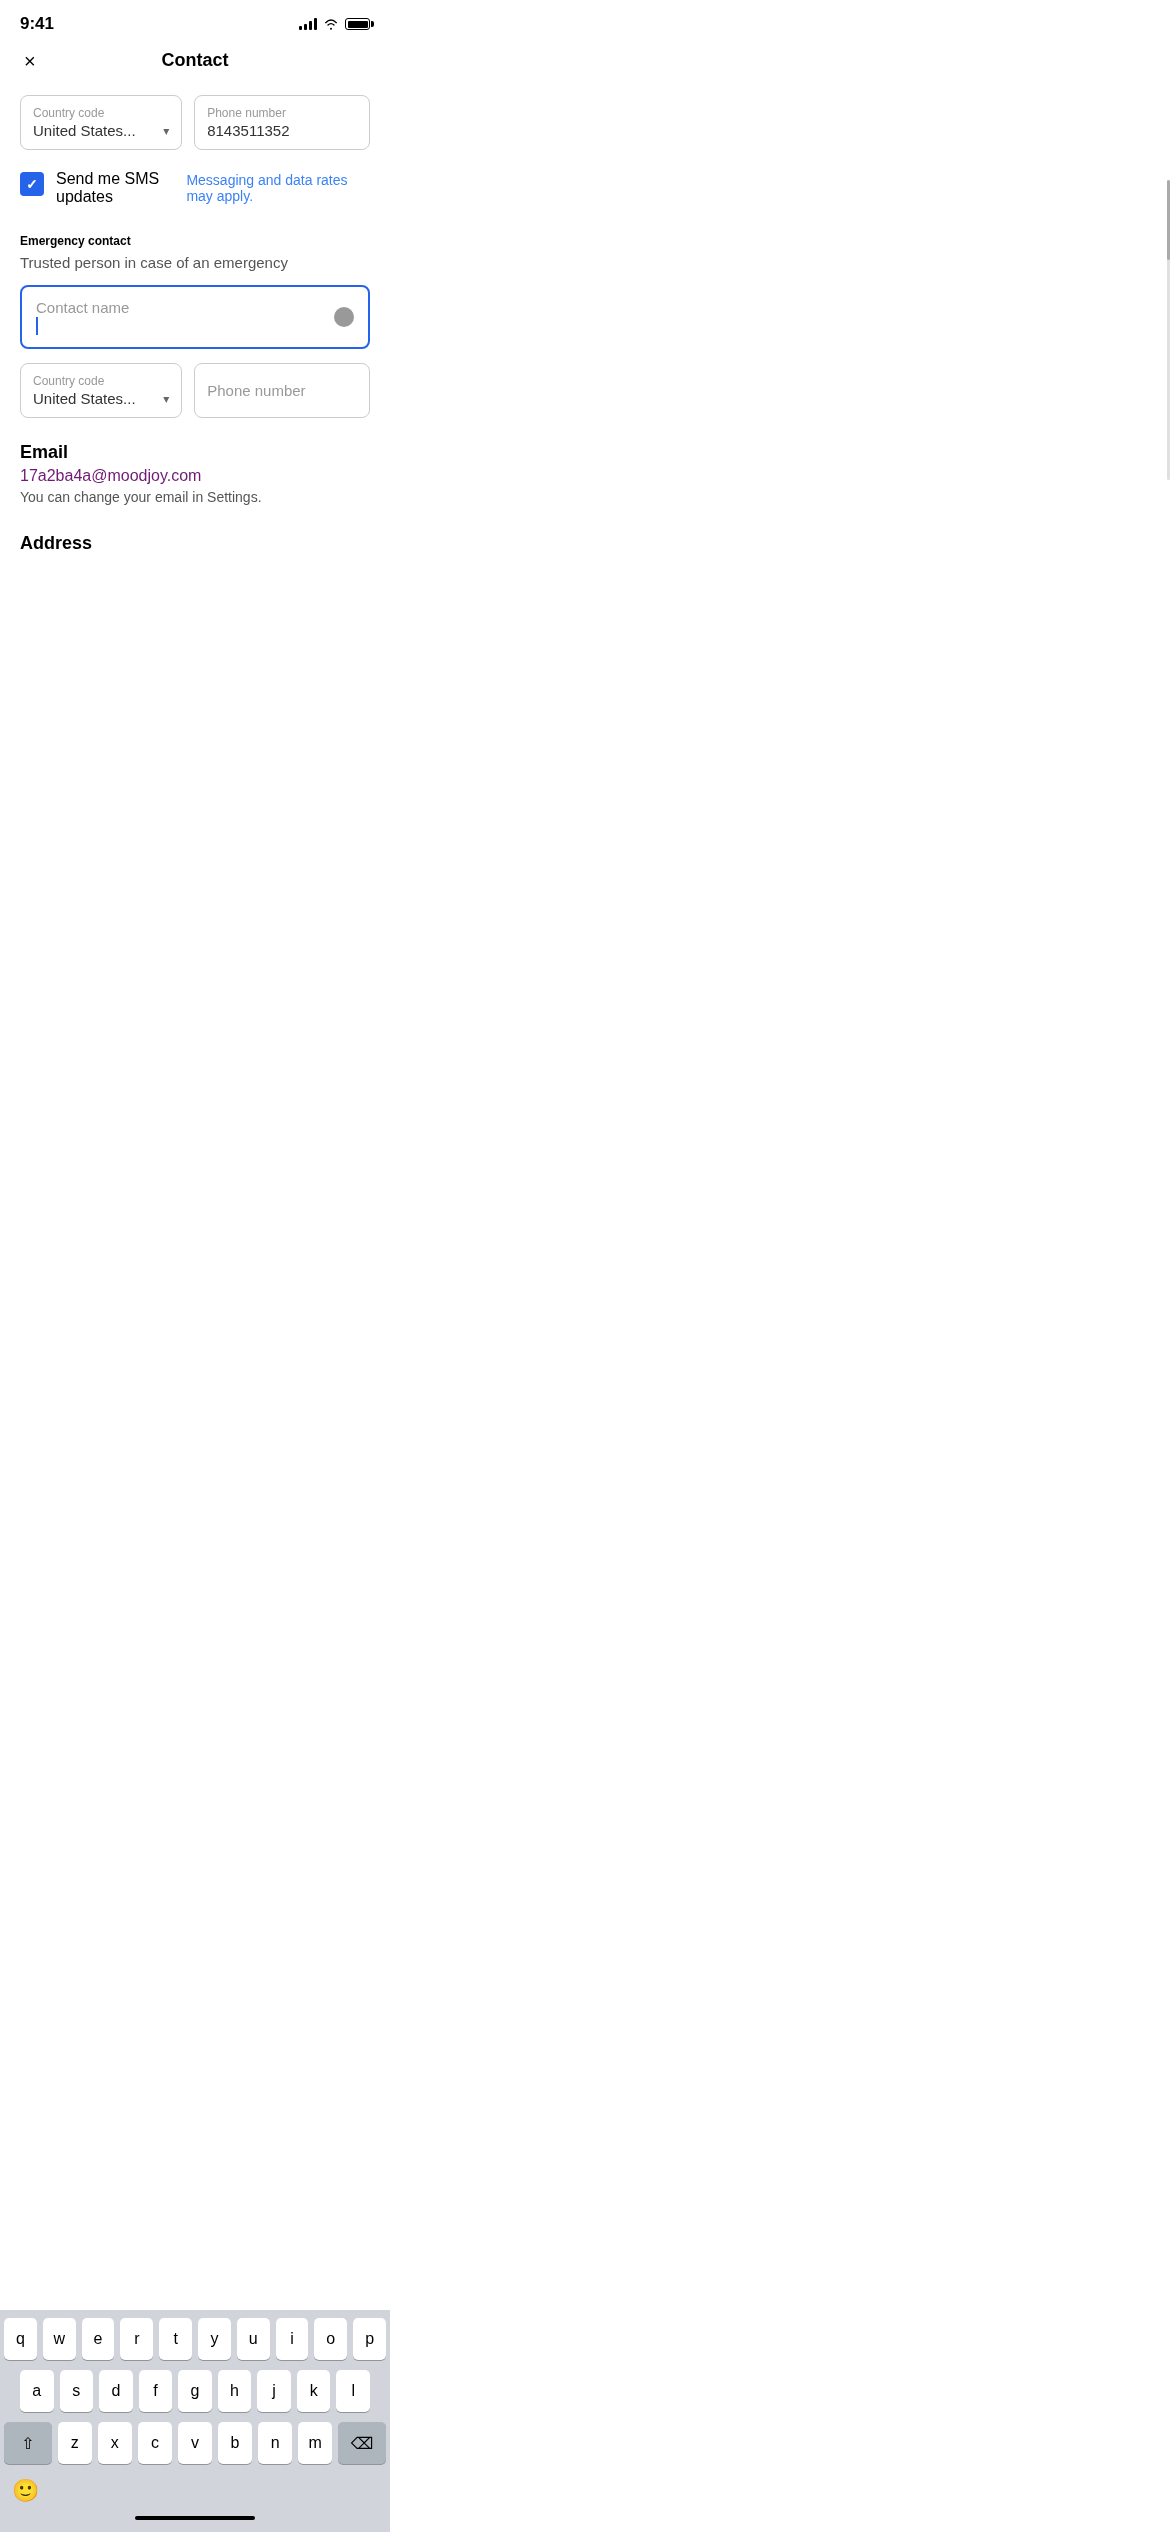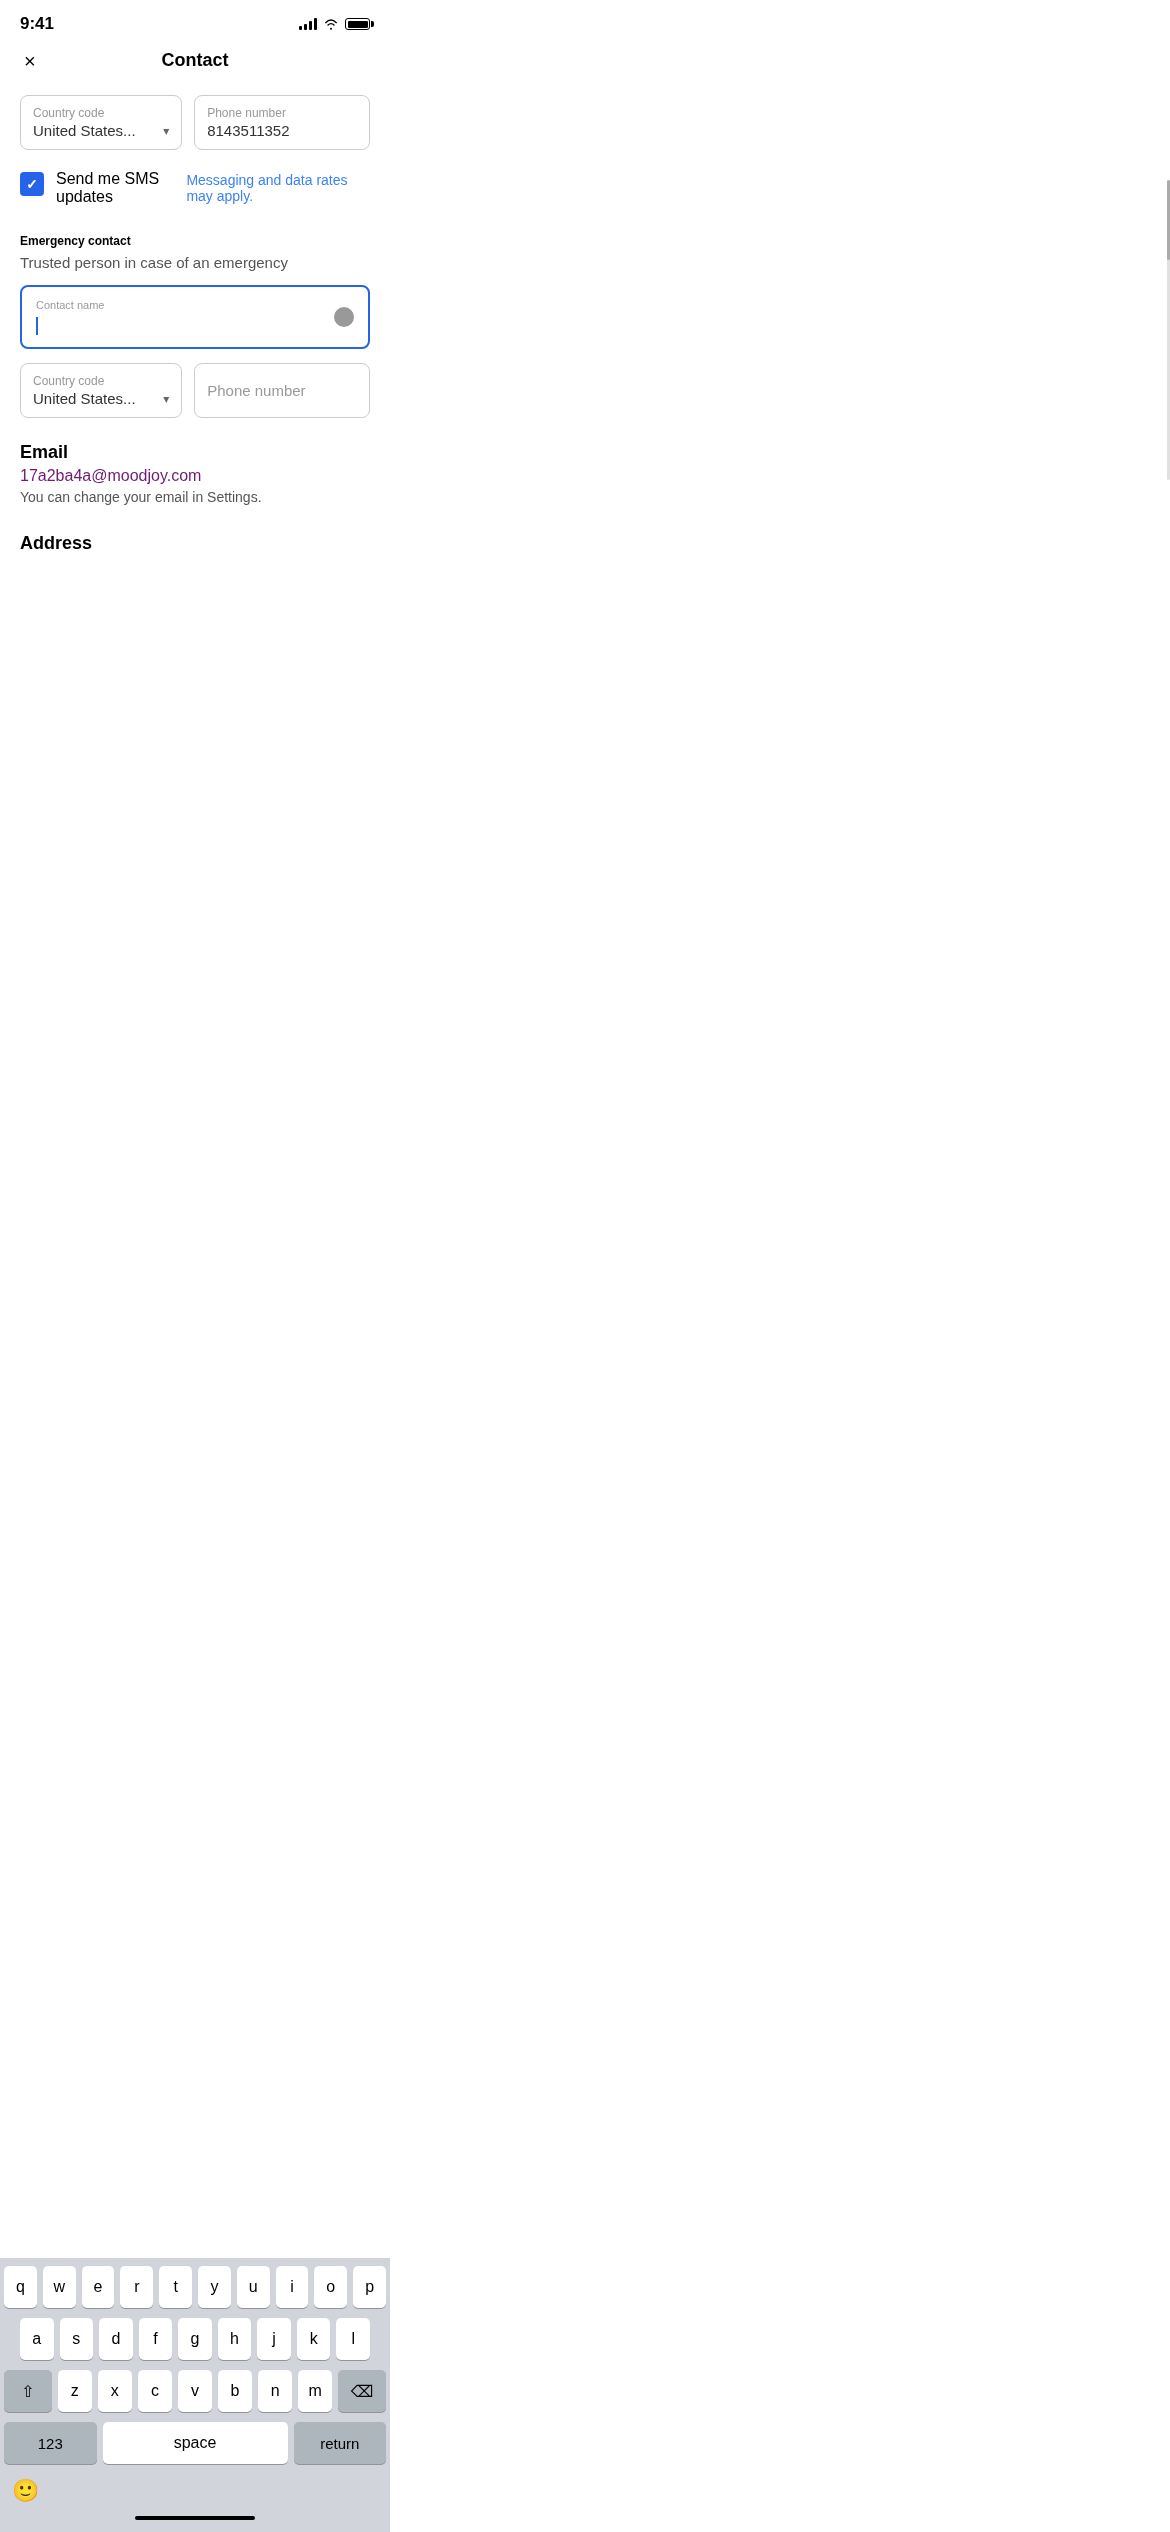--- a/index.html
+++ b/index.html
@@ -240,21 +240,21 @@
       color: #000;
       background: #fff;
       margin-bottom: 14px;
       position: relative;
       display: flex;
       align-items: center;
       min-height: 64px;
     }
     .contact-name-placeholder {
       color: #999;
-      font-size: 11px;
+      font-size: 15px;
       position: absolute;
       top: 12px;
       left: 14px;
     }
     .contact-name-cursor {
       position: absolute;
       left: 14px;
       bottom: 12px;
       width: 2px;
       height: 18px;
@@ -543,25 +543,20 @@
     <div class="key">z</div>
     <div class="key">x</div>
     <div class="key">c</div>
     <div class="key">v</div>
     <div class="key">b</div>
     <div class="key">n</div>
     <div class="key">m</div>
     <div class="key key-backspace key-dark" style="font-size:16px;">⌫</div>
   </div>
 
-  <div class="keyboard-row">
-    <div class="key key-123 key-dark">123</div>
-    <div class="key key-space">space</div>
-    <div class="key key-return key-dark">return</div>
-  </div>
 
   <div class="emoji-row">
     <span class="emoji-btn">🙂</span>
   </div>
 
   <div class="home-indicator">
     <div class="home-bar"></div>
   </div>
 </div>
 

